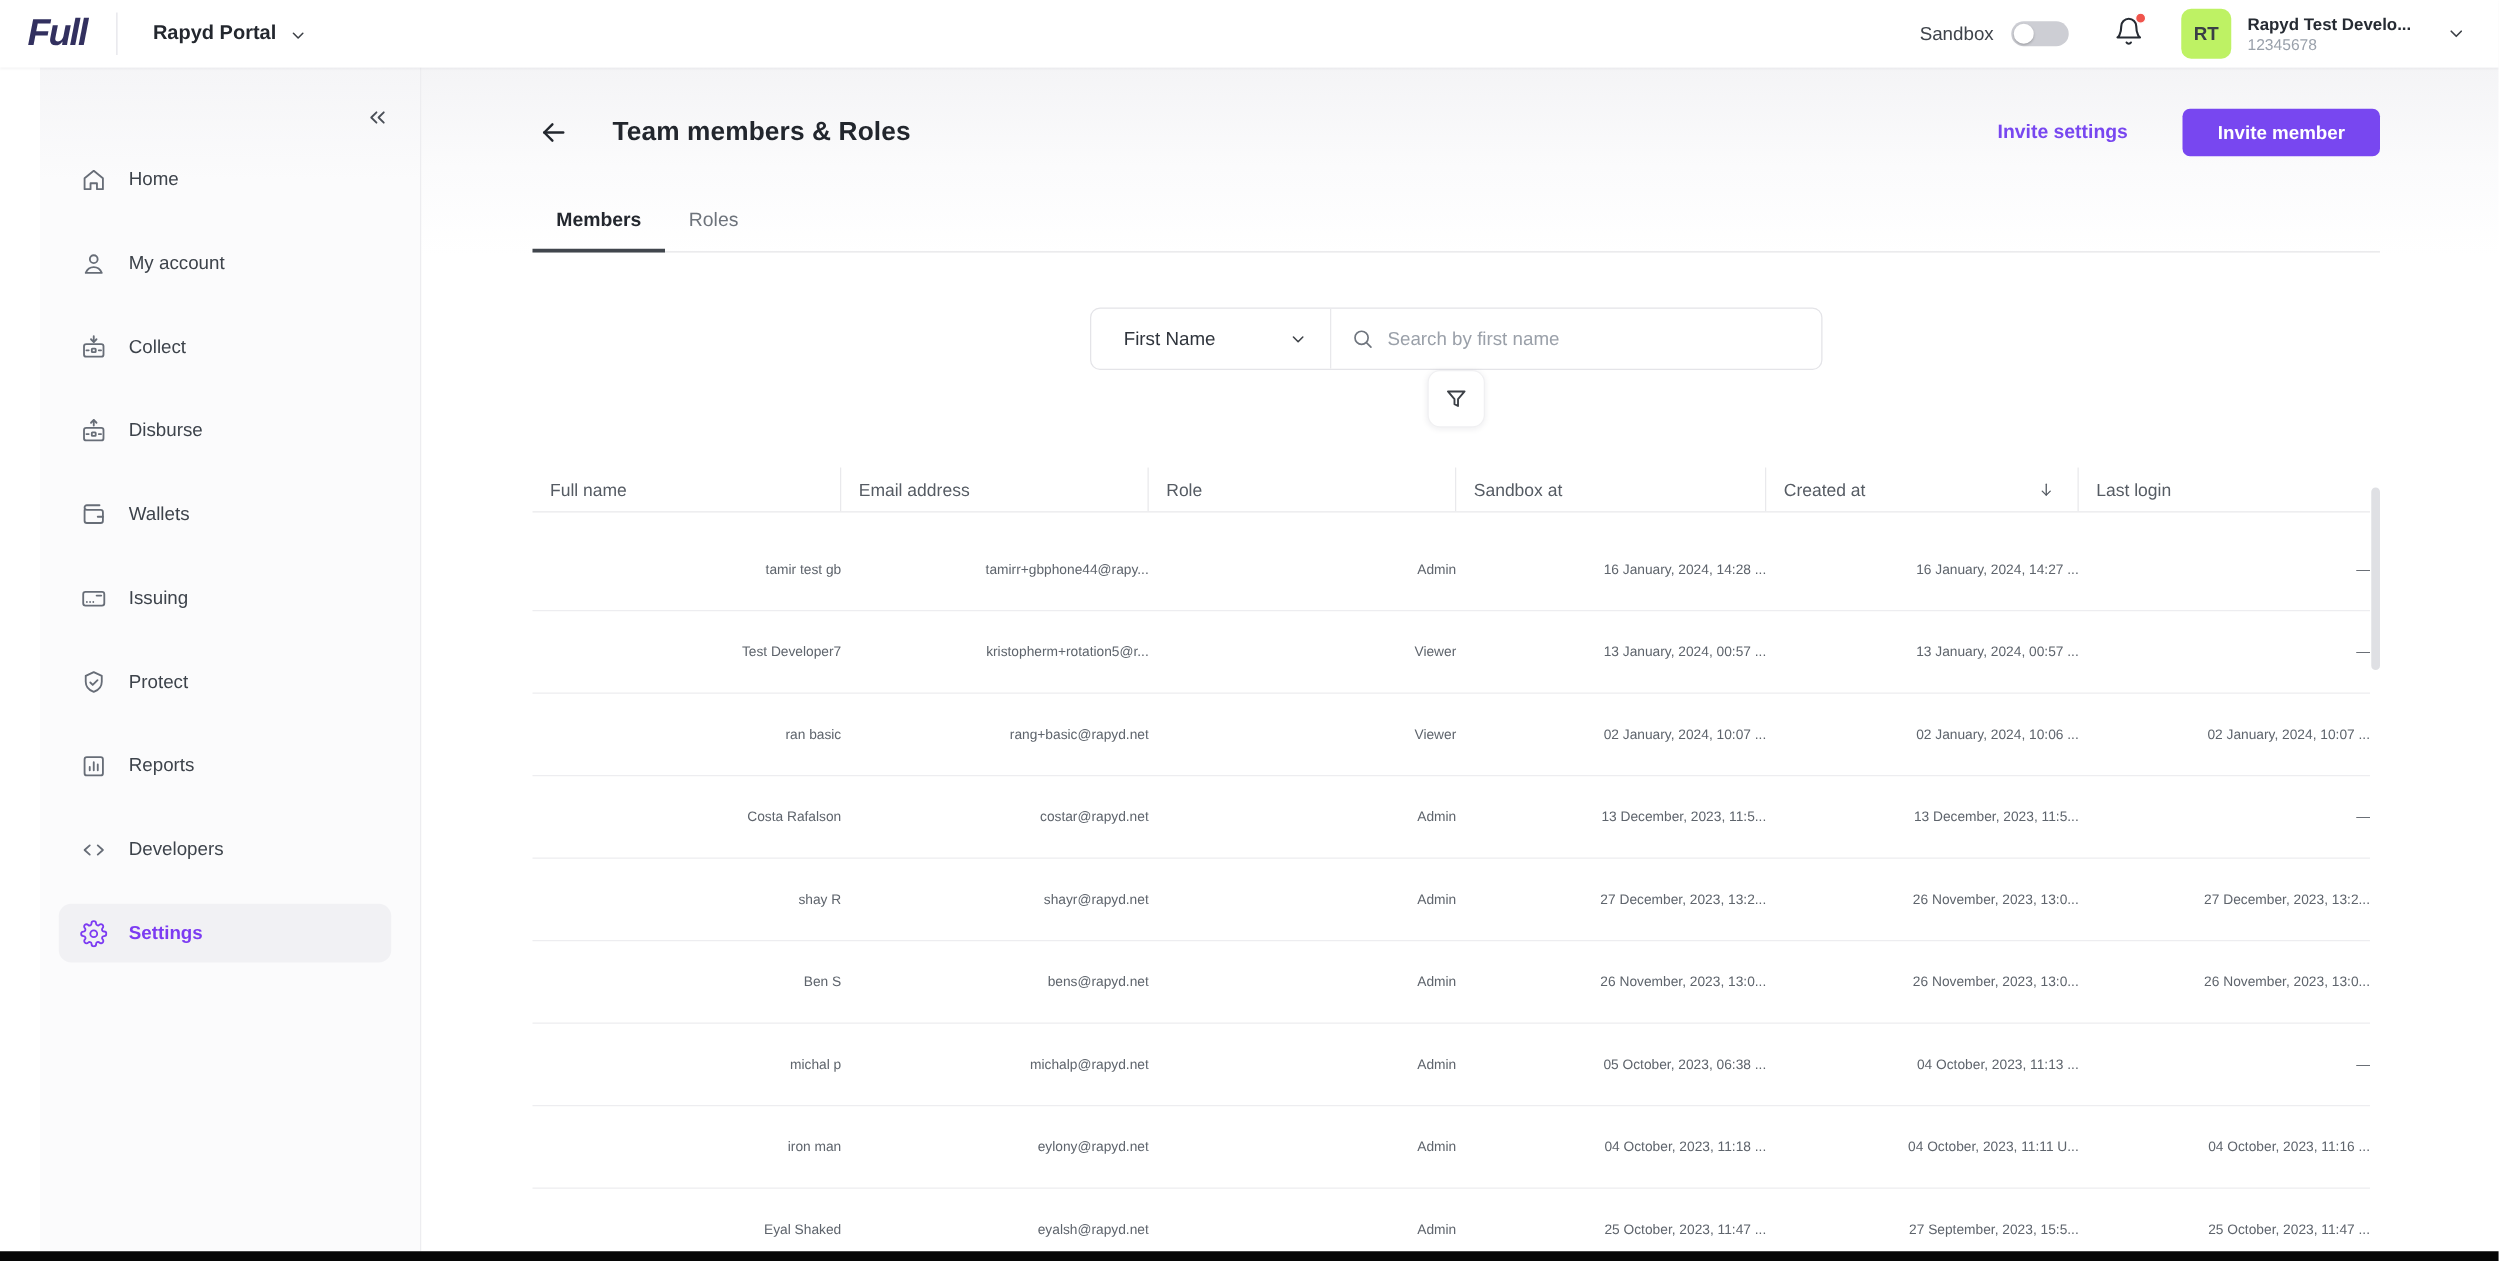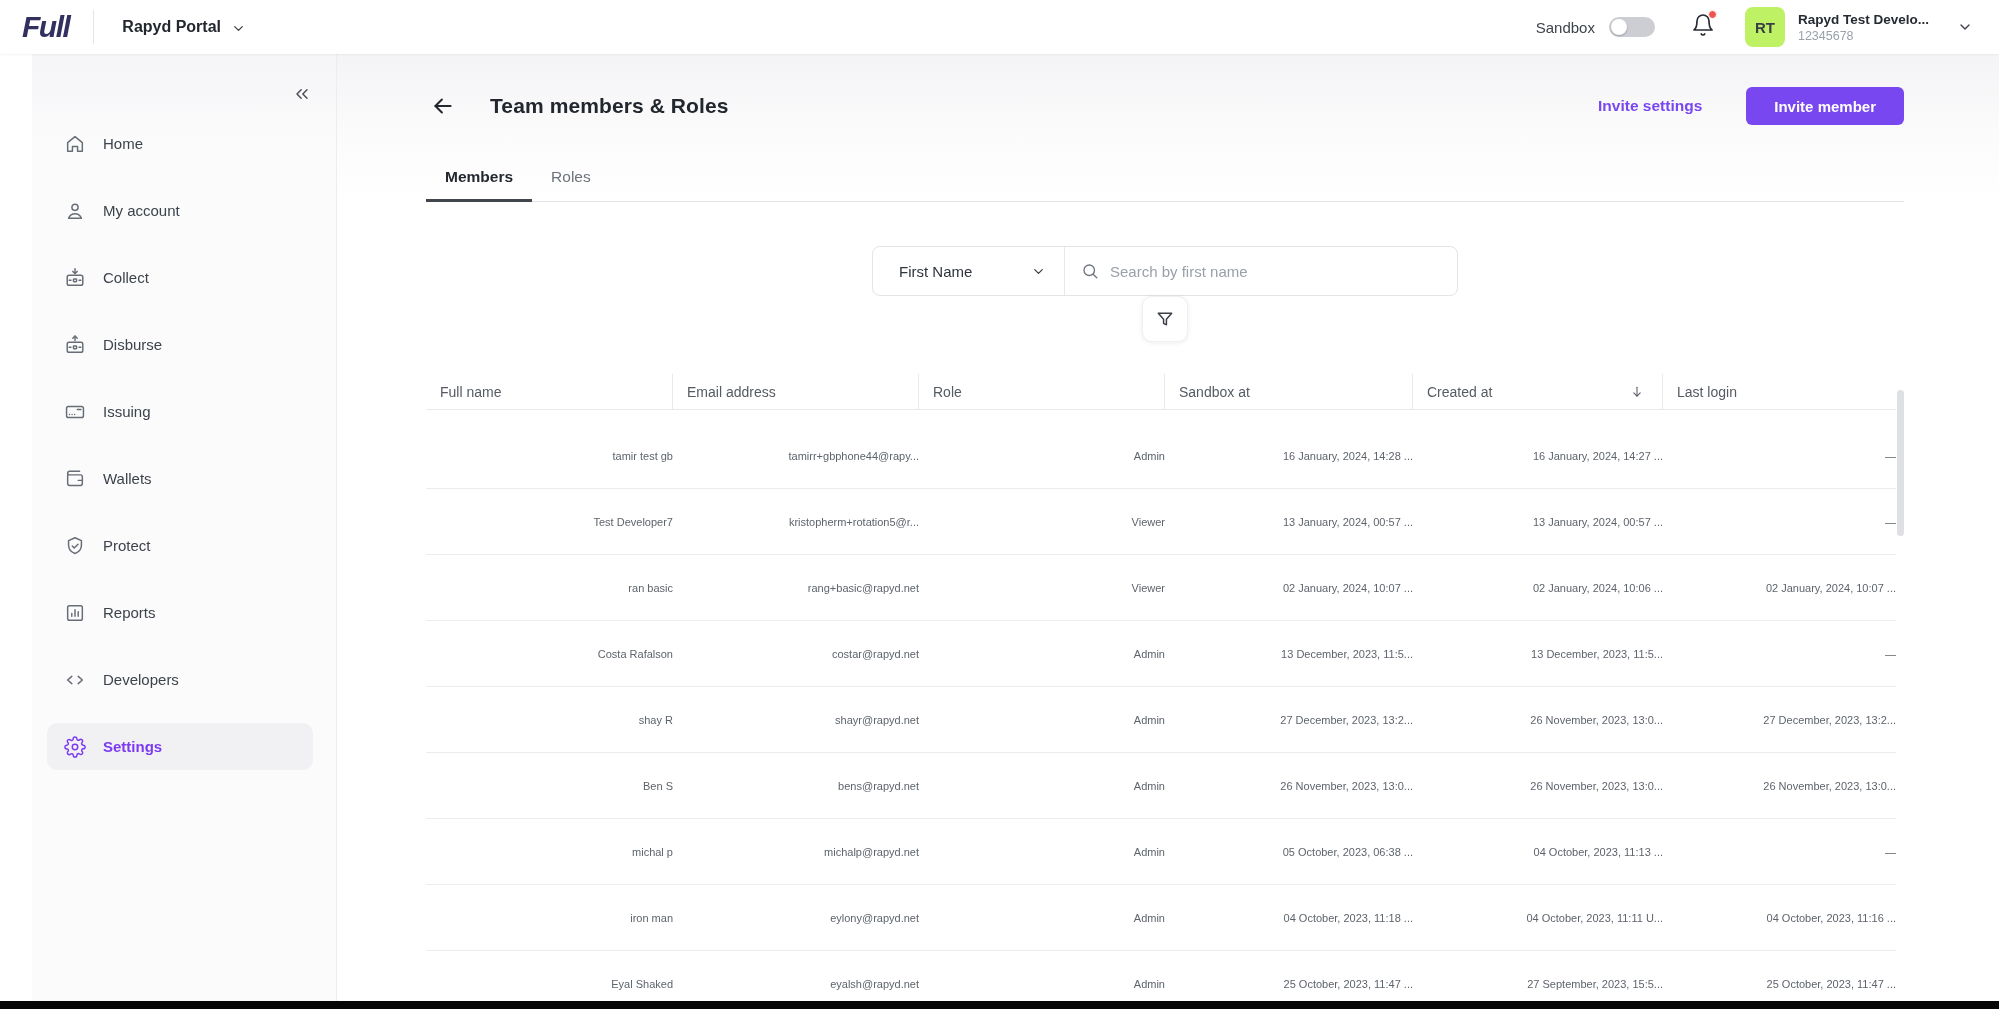--- a/index.html
+++ b/index.html
@@ -187,35 +187,35 @@
               <rect x="3.5" y="9" width="17" height="11" rx="2"></rect>
               <rect x="10.3" y="13" width="3.4" height="3" rx="0.6"></rect>
               <path d="M5.6 14.5h2M16.4 14.5h2"></path>
             </svg>
           </span>
           <span class="side-label">Disburse</span>
         </div>
         <div class="side-item">
           <span class="icon">
             <svg width="22" height="22" viewBox="0 0 24 24" fill="none" stroke="currentColor" stroke-width="1.6" stroke-linecap="round" stroke-linejoin="round">
+              <path d="M4 7.5V17a2 2 0 0 0 2 2h12a2 2 0 0 0 2-2V9.5a2 2 0 0 0-2-2H6a2 2 0 0 1-2-2h0A2 2 0 0 1 6 3.5h11"></path>
+              <path d="M15.5 13.5h4.5"></path>
+            </svg>
+          </span>
+          <span class="side-label">Wallets</span>
+        </div>
+        <div class="side-item">
+          <span class="icon">
+            <svg width="22" height="22" viewBox="0 0 24 24" fill="none" stroke="currentColor" stroke-width="1.6" stroke-linecap="round" stroke-linejoin="round">
               <rect x="2.8" y="6" width="18.4" height="12" rx="2"></rect>
               <path d="M6 14.8h.01M8.8 14.8h.01M11.6 14.8h.01"></path>
               <path d="M14.5 9.2h4"></path>
             </svg>
           </span>
           <span class="side-label">Issuing</span>
-        </div>
-        <div class="side-item">
-          <span class="icon">
-            <svg width="22" height="22" viewBox="0 0 24 24" fill="none" stroke="currentColor" stroke-width="1.6" stroke-linecap="round" stroke-linejoin="round">
-              <path d="M4 7.5V17a2 2 0 0 0 2 2h12a2 2 0 0 0 2-2V9.5a2 2 0 0 0-2-2H6a2 2 0 0 1-2-2h0A2 2 0 0 1 6 3.5h11"></path>
-              <path d="M15.5 13.5h4.5"></path>
-            </svg>
-          </span>
-          <span class="side-label">Wallets</span>
         </div>
         <div class="side-item">
           <span class="icon">
             <svg width="22" height="22" viewBox="0 0 24 24" fill="none" stroke="currentColor" stroke-width="1.6" stroke-linecap="round" stroke-linejoin="round">
               <path d="M12 3l7 3.2v5.1c0 4.4-2.9 7.4-7 8.9-4.1-1.5-7-4.5-7-8.9V6.2z"></path>
               <path d="M9 12l2.1 2.1L15.3 10"></path>
             </svg>
           </span>
           <span class="side-label">Protect</span>
         </div>

